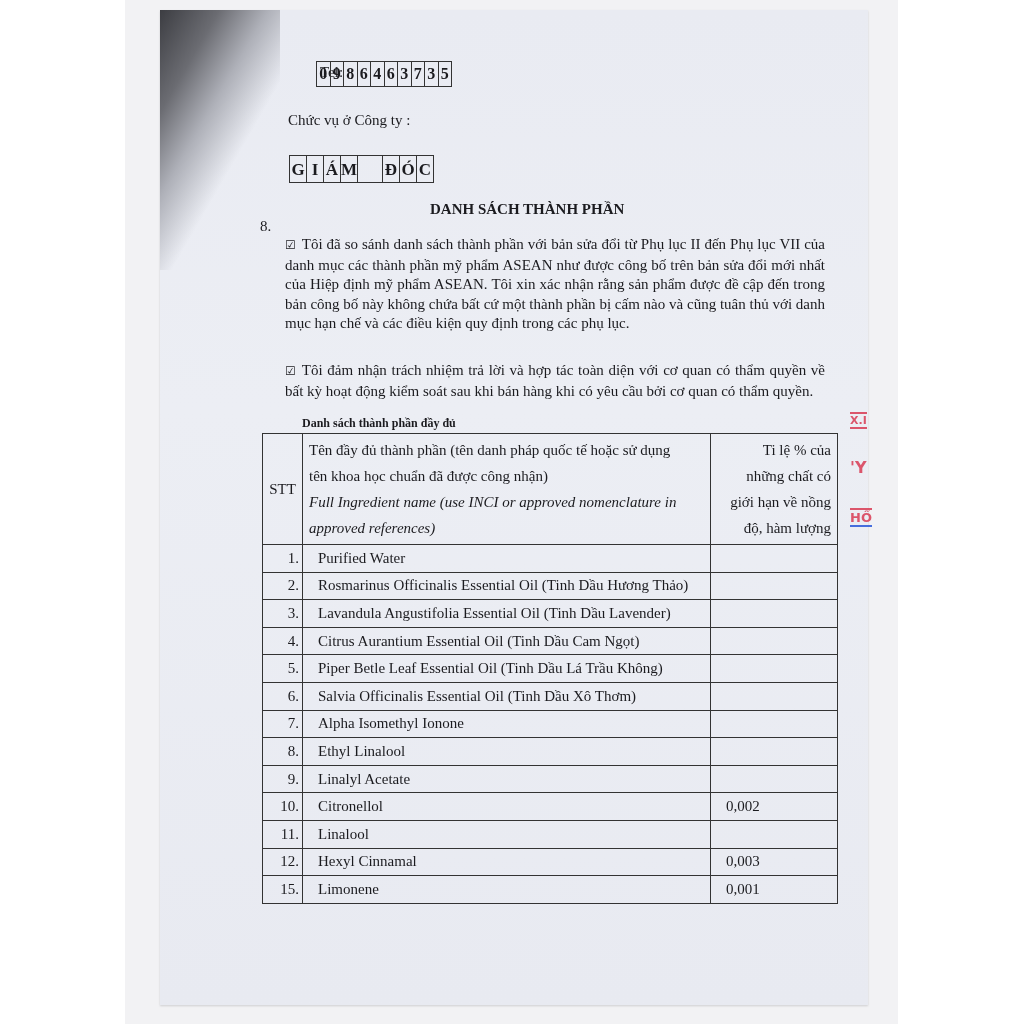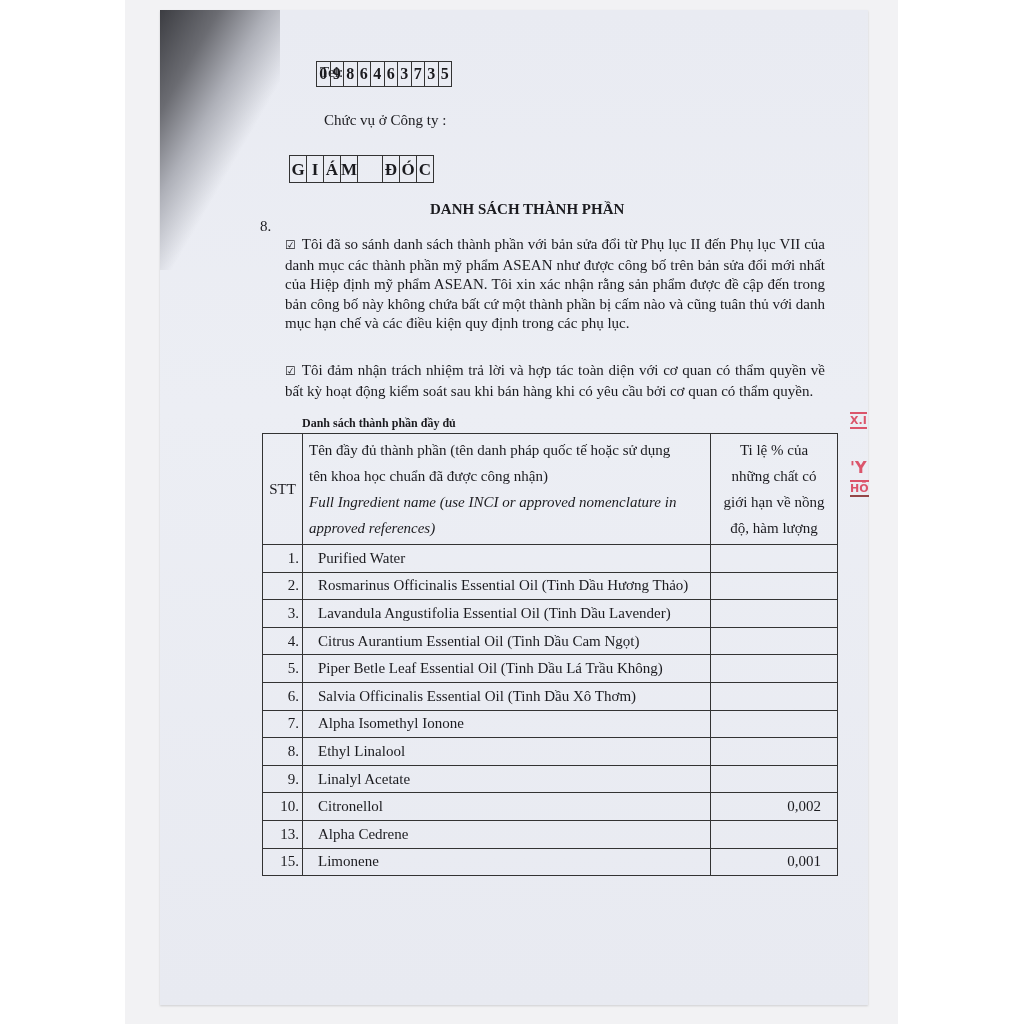--- a/index.html
+++ b/index.html
@@ -22,43 +22,43 @@
   .corner-shadow {
     position:absolute; left:0; top:0; width:120px; height:260px;
     background:linear-gradient(120deg, #3c3d42 0%, #6b6c72 22%, #aeb0b8 40%, rgba(230,232,240,0) 60%);
     pointer-events:none;
   }
   .abs { position:absolute; }
   .tel-label { left:288px; top:64px; font-size:15px;margin-left:32px; }
   .digit-row { left:316px; top:61px; display:flex; border:1px solid #333; }
   .digit { width:12.5px; height:24px; border-right:1px solid #333; font-weight:bold; font-size:16px; text-align:center; line-height:24px; }
   .digit:last-child { border-right:none; }
-  .position-label { left:288px; top:112px; font-size:15px;margin-left:36px; }
+  .position-label { left:288px; top:112px; font-size:15px; }
   .letter-row { left:289px; top:155px; display:flex; border:1px solid #333; }
   .letter { width:16px; height:26px; border-right:1px solid #333; font-weight:bold; font-size:17px; text-align:center; line-height:28px; }
   .letter:last-child { border-right:none; }
   .section-heading { left:430px; top:201px; font-weight:bold; font-size:15px; }
   .section-number { left:260px; top:218px; font-size:15px; }
   .para { left:285px; width:540px; font-size:15px; line-height:19.6px; text-align:justify; }
   .para1 { top:235px; }
   .para2 { top:361px; }
   .cb { font-family:"DejaVu Sans", sans-serif; font-size:12px; margin-right:6px; }
   .list-title { left:302px; top:416px; font-weight:bold; font-size:12px; }
   table.ingredients {
     position:absolute; left:262px; top:433px; width:576px;
     border-collapse:collapse; font-size:15px;
   }
   table.ingredients td { border:1.3px solid #333; padding:0 6px; }
   .th-stt { width:27px; text-align:center; vertical-align:middle; }
   .th-name { width:395px; line-height:26px; padding-top:3px !important; padding-bottom:3px !important; }
-  .th-pct { text-align:center; line-height:26px; }
+  .th-pct { text-align:right; line-height:26px; }
   .italic { font-style:italic; }
   tr.row td { height:26.6px;padding-left:15px; }
   .c-stt { text-align:right; padding-right:3px !important; padding-left:0 !important; }
-  .c-pct { text-align:right; padding-right:16px !important; }
+  .c-pct { padding-right:16px !important; }
   .stamp { position:absolute; color:#d8304a; font-family:"DejaVu Sans", sans-serif; font-weight:bold; opacity:0.8; }
 </style>
 </head>
 <body>
 
 <div class="frame"></div>
 <div class="page">
   <div class="corner-shadow"></div>
 </div>
 
@@ -162,27 +162,32 @@
         <td class="c-stt">9.</td>
         <td>Linalyl Acetate</td>
         <td class="c-pct"></td>
       </tr>
   <tr class="row">
         <td class="c-stt">10.</td>
         <td>Citronellol</td>
         <td class="c-pct">0,002</td>
       </tr>
   <tr class="row">
-        <td class="c-stt">13.</td>
-        <td>Alpha Cedrene</td>
+        <td class="c-stt">11.</td>
+        <td>Linalool</td>
         <td class="c-pct"></td>
+      </tr>
+  <tr class="row">
+        <td class="c-stt">12.</td>
+        <td>Hexyl Cinnamal</td>
+        <td class="c-pct">0,003</td>
       </tr>
   <tr class="row">
         <td class="c-stt">15.</td>
         <td>Limonene</td>
         <td class="c-pct">0,001</td>
       </tr>
 </tbody>
   </table>
 
 <div class="stamp" style="left:850px;top:412px;font-size:11px;border-top:2px solid #d8304a;border-bottom:2px solid #d8304a;">X.I</div>
 <div class="stamp" style="left:850px;top:458px;font-size:16px;">'Y</div>
-<div class="stamp" style="left:850px;top:480px;font-size:11px;border-top:2px solid #d8304a;border-bottom:2px solid #7f1d1d;">HỒ</div>
+<div class="stamp" style="left:850px;top:508px;font-size:13px;border-top:2px solid #d8304a;border-bottom:2px solid #1d4ed8;">HỒ</div>
 
 </body></html>

